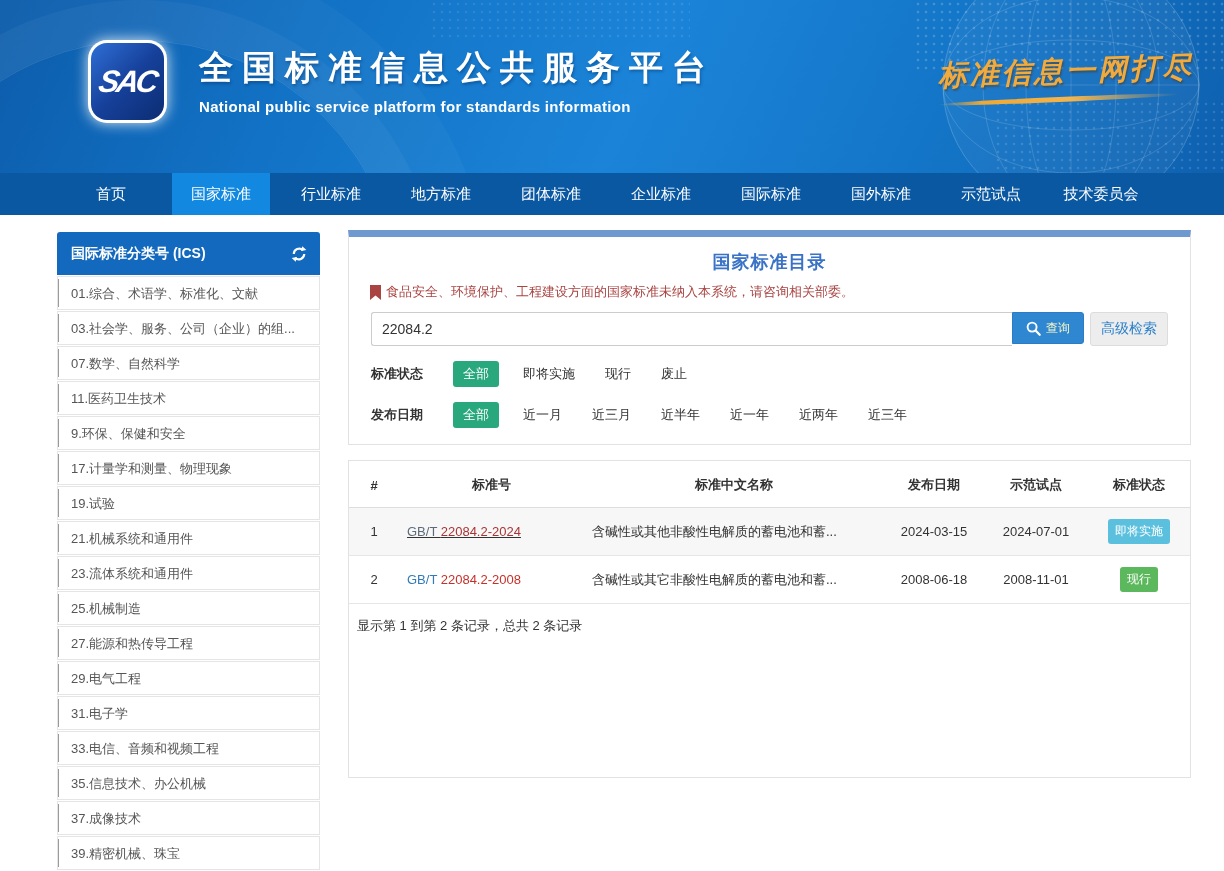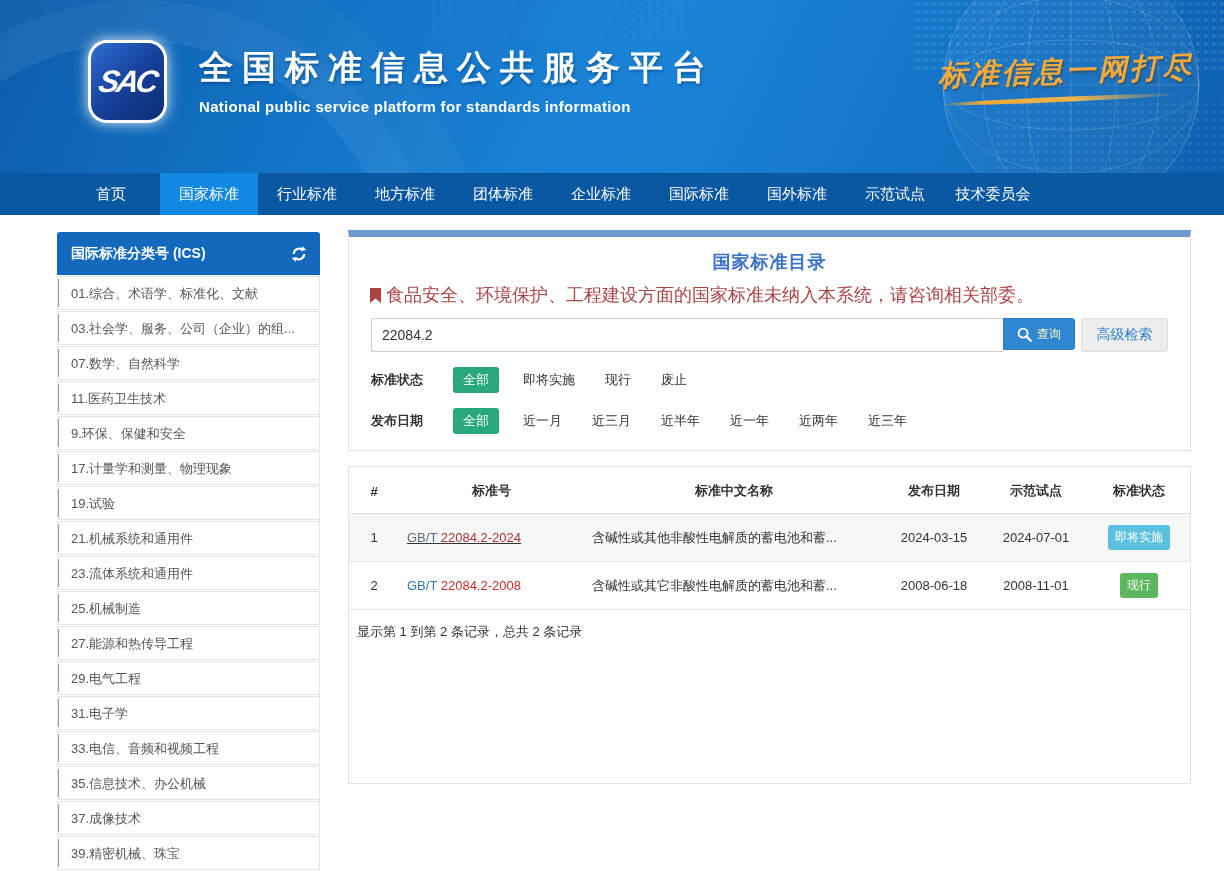--- a/index.html
+++ b/index.html
@@ -28,45 +28,45 @@
   .title-cn { font-size:34px; color:#fff; font-weight:bold; letter-spacing:9px;
     text-shadow:1px 2px 3px rgba(0,40,90,.4); white-space:nowrap; }
   .title-en { margin-top:7px; font-size:15px; color:#fff; font-weight:bold; letter-spacing:.3px; }
   .slogan-wrap { position:absolute; left:938px; top:52px; width:242px; text-align:center; }
   .slogan-text { font-size:29px; font-weight:bold; font-style:italic; color:#f3aa3c; letter-spacing:3px;
     white-space:nowrap; transform:rotate(-2deg); text-shadow:1px 2px 2px rgba(80,45,0,.45); }
   .slogan-swoosh { margin-top:5px; height:5px; border-radius:50%; transform:rotate(-2.5deg);
     background:linear-gradient(90deg, rgba(243,170,60,0) 0%, #eda836 18%, #f5b54c 55%, rgba(243,170,60,0) 100%); }
 
   
-  nav { height:42px; background:#0a58a2; display:flex; padding-left:62px; }
+  nav { height:42px; background:#0a58a2; display:flex; padding-left:62px;gap:12px; }
   .nav-item { width:98px; text-align:center; line-height:42px; color:#fff; font-size:15px; cursor:pointer; white-space:nowrap; }
   .nav-item.active { background:#1288e0; }
 
   
   .content { position:relative; height:656px; background:#fff; }
   .sidebar { position:absolute; left:57px; top:17px; width:263px; }
   .sb-head { background:#1269bd; color:#fff; font-weight:bold; font-size:14px; height:43px;
     display:flex; align-items:center; justify-content:space-between; padding:0 12px 0 14px; border-radius:3px 3px 0 0; }
   .sb-list { list-style:none; }
   .sb-list li { height:34px; line-height:33px; background:#fff; border:1px solid #e5e5e5; margin-top:1px;
     padding-left:13px; font-size:13px; color:#555; position:relative; cursor:pointer; white-space:nowrap; overflow:hidden; }
   .sb-list li::before { content:''; position:absolute; left:-1px; top:2px; bottom:2px; width:2px; background:#9a9a9a; }
 
   .main { position:absolute; left:348px; top:15px; width:843px; }
   .panel { background:#fff; border:1px solid #e2e2e2; }
   .search-panel { border-top:7px solid #6f9ad0; padding-bottom:16px; }
   .panel-title { margin:13px 0 9px; text-align:center; font-size:18px; font-weight:bold; color:#3a73c6; letter-spacing:1px; }
-  .notice { margin:2px 21px 11px; color:#a94442; font-size:18px; display:flex; align-items:center; gap:5px; }
+  .notice { margin:2px 21px 11px; color:#a94442; font-size:13px; display:flex; align-items:center; gap:5px; }
   .search-row { margin:0 22px; display:flex; }
   .search-row input { flex:1; height:34px; border:1px solid #ccc; border-right:none; border-radius:3px 0 0 3px;
     padding:0 10px; font-size:14px; color:#333; outline:none; }
   .btn-search { width:72px; height:32px; background:#2f87d2; border:1px solid #2a7cc4; color:#fef9c3; font-size:12px;
     display:flex; align-items:center; justify-content:center; gap:5px; border-radius:0 3px 3px 0; cursor:pointer; }
-  .btn-adv { margin-left:6px; width:87px; height:34px; background:#ededed; border:1px solid #dcdcdc;
+  .btn-adv { margin-left:6px; width:78px; height:34px; background:#ededed; border:1px solid #dcdcdc;
     color:#2a7fc9; font-size:14px; border-radius:3px; cursor:pointer; }
   .filter-row { margin:15px 22px 0; display:flex; align-items:center; font-size:13px; color:#333; }
   .filter-label { font-weight:bold; width:62px; margin-right:20px; }
   .filter-opt { margin-right:30px; cursor:pointer; }
   .filter-opt.selected { background:#29a87e; color:#fff; padding:4px 10px; border-radius:3px; margin-right:24px;text-align:right; }
 
   
   .results-panel { margin-top:15px; height:318px; }
   table { width:100%; border-collapse:collapse; table-layout:fixed; font-size:13px; color:#333; }
   th { text-align:center; font-weight:bold; padding:15px 8px 13px; border-bottom:1px solid #ddd; white-space:nowrap; }

